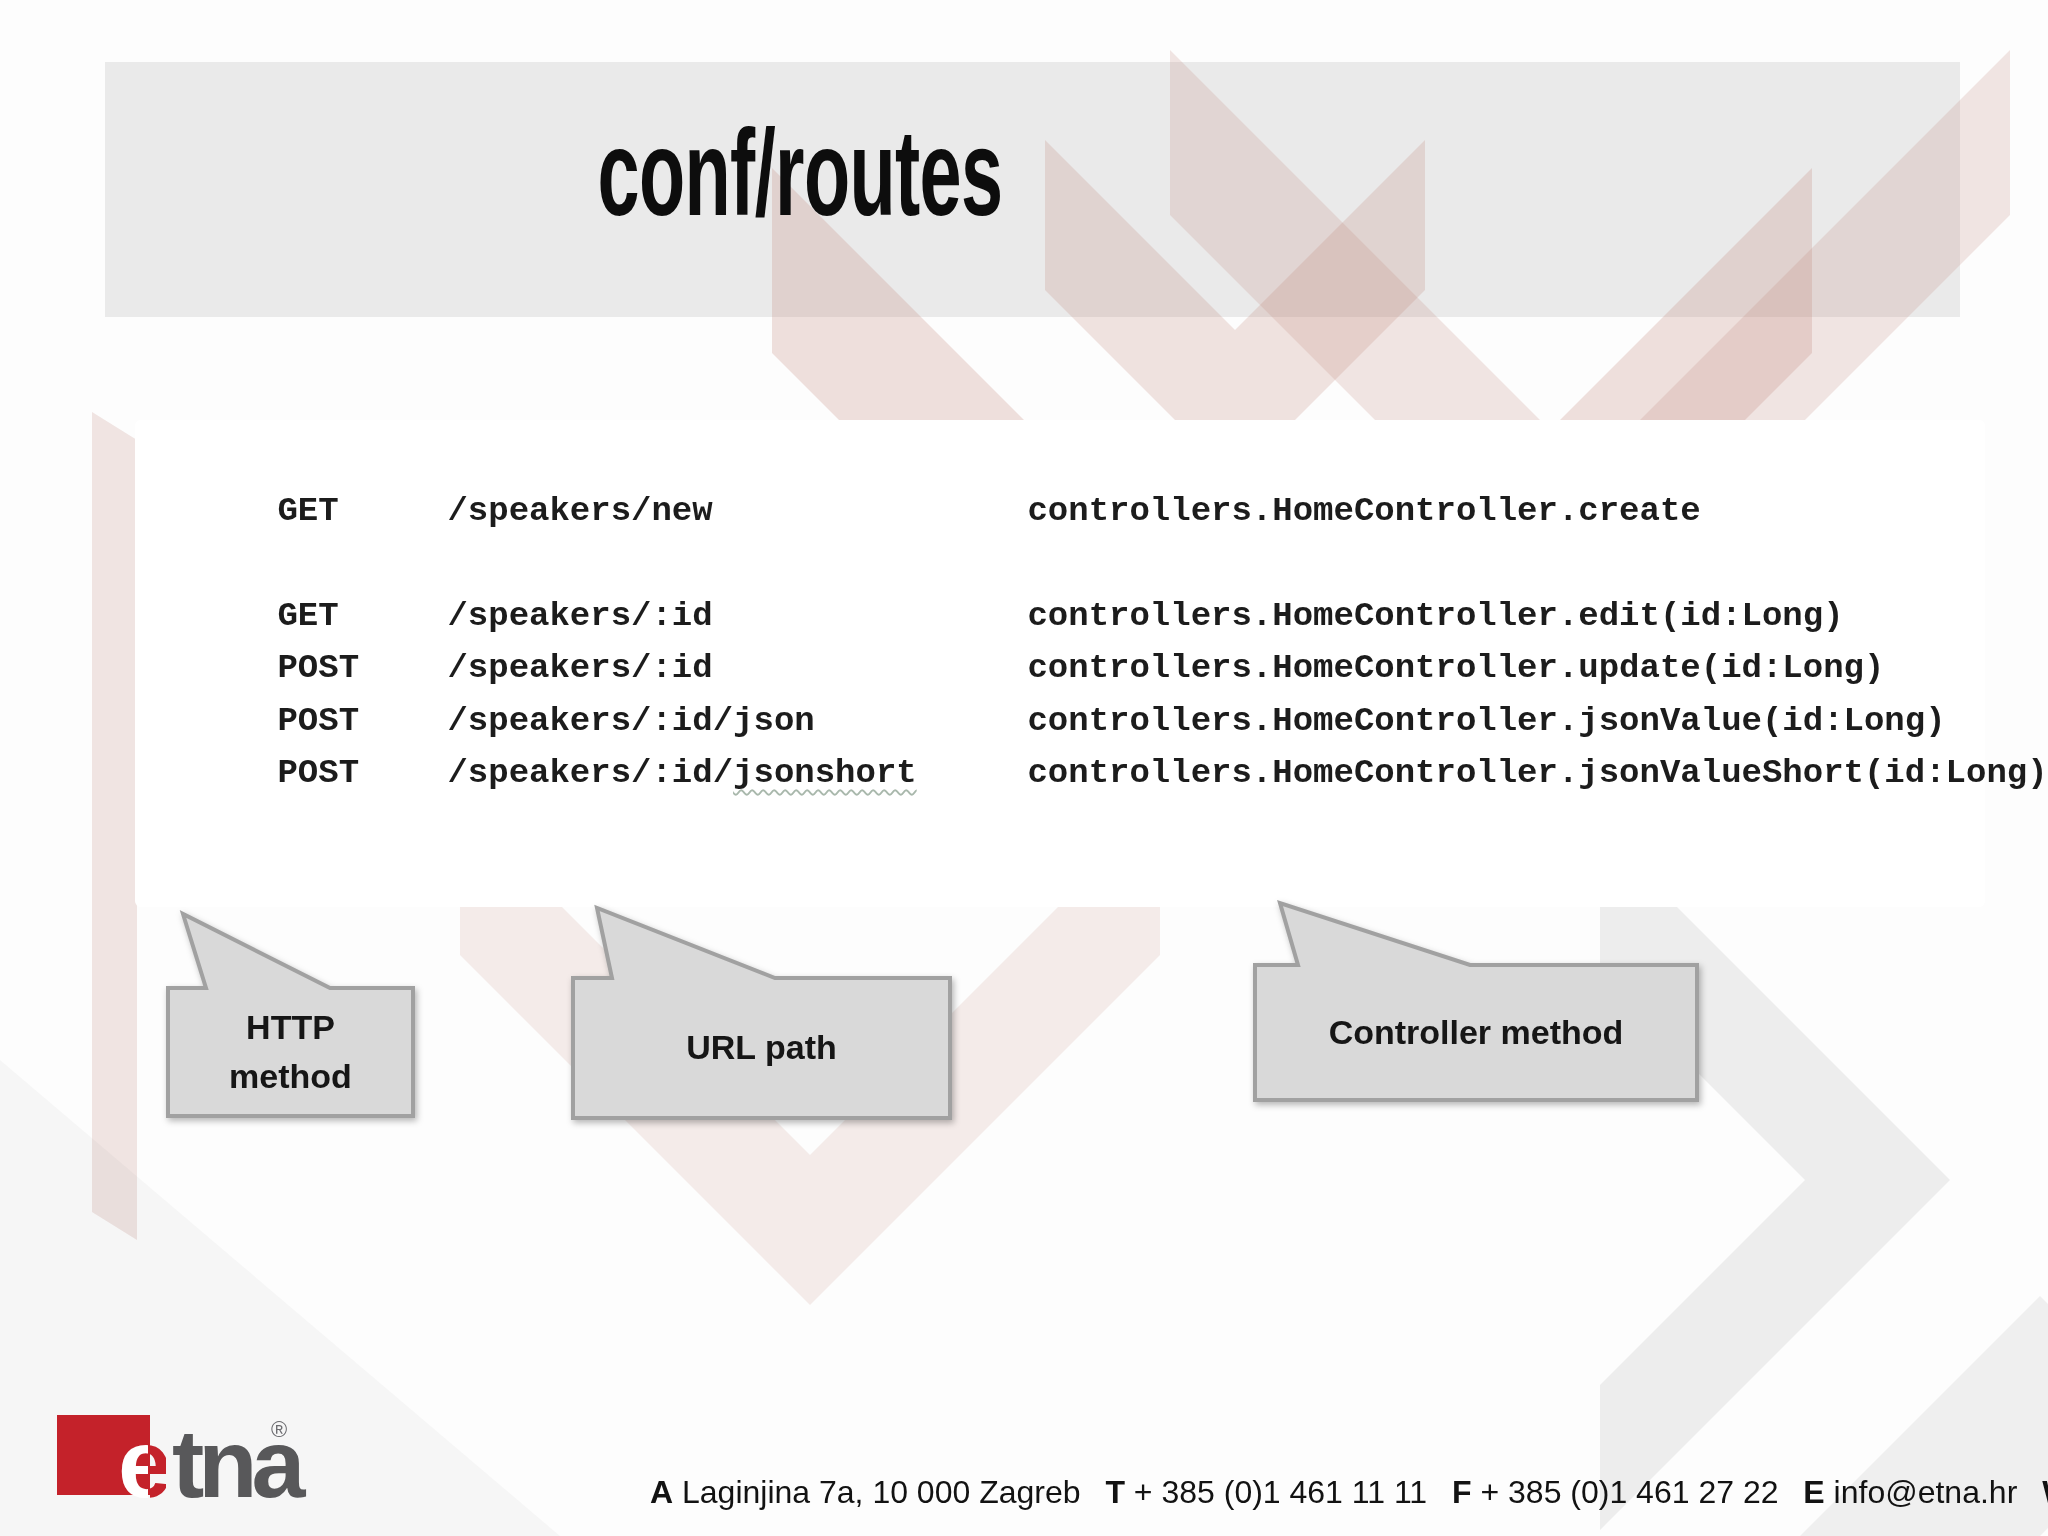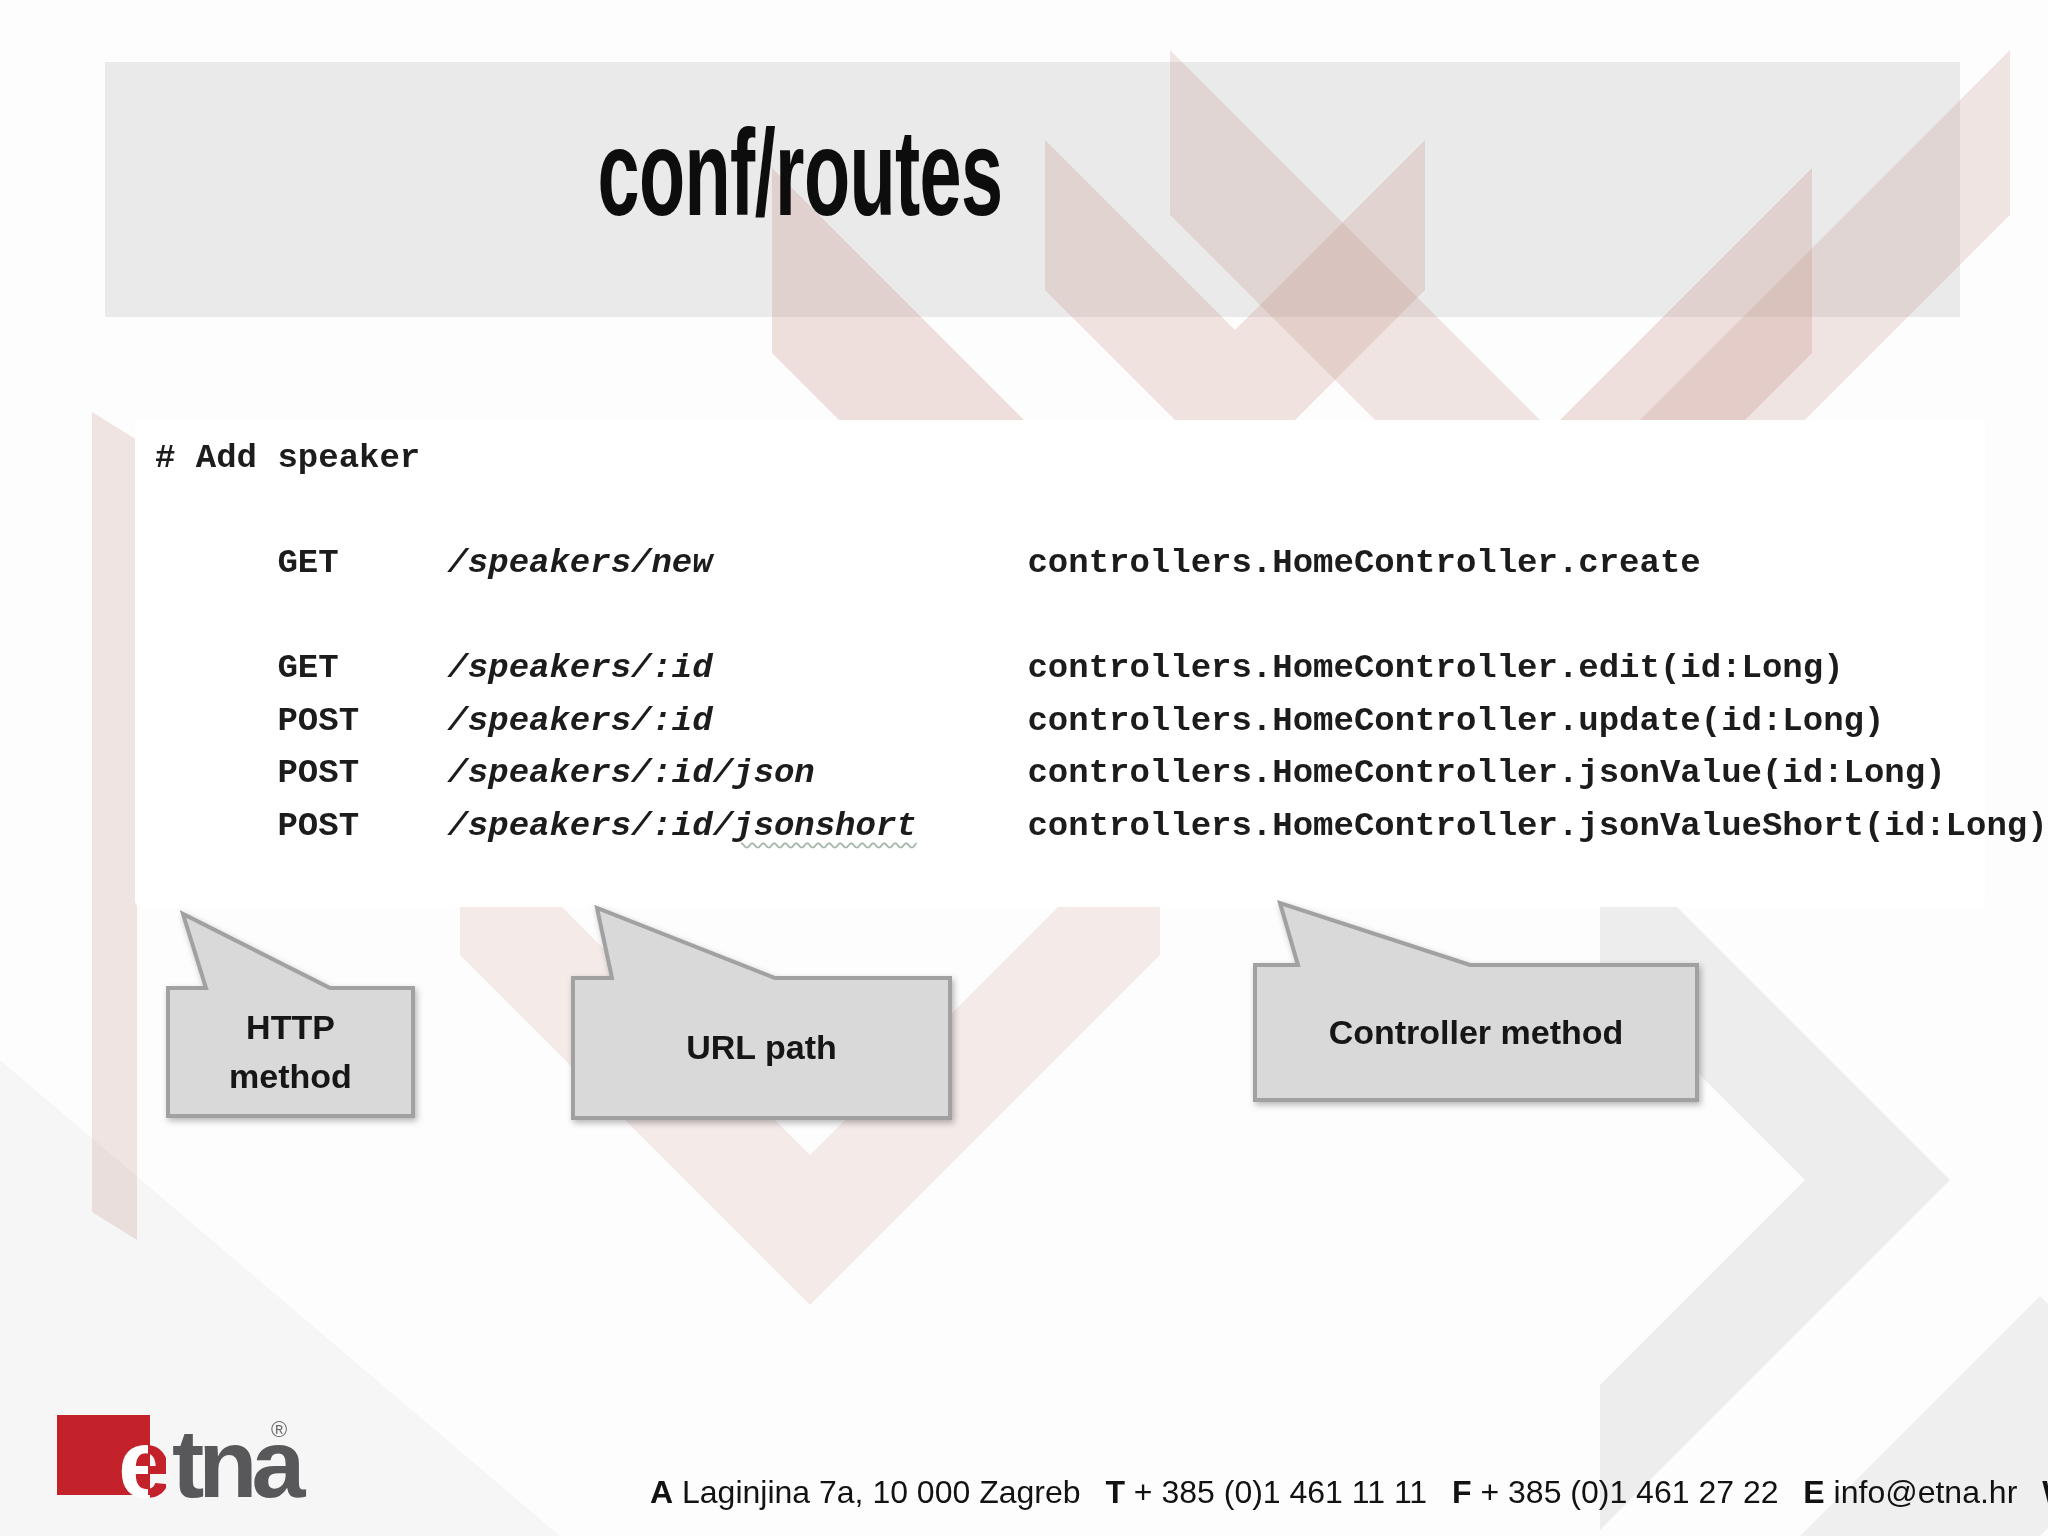--- a/index.html
+++ b/index.html
@@ -17,21 +17,21 @@
     position:absolute;left:105px;top:88px;width:1390px;height:170px;margin:0;z-index:4;
     display:flex;align-items:center;justify-content:center;
     font-size:122px;font-weight:800;color:#0d0d0d;letter-spacing:-1px;
     transform:scaleX(0.62);transform-origin:50% 50%;
   }
   
   .codebox{position:absolute;left:135px;top:420px;width:1850px;height:487px;background:#ffffff;border-radius:6px;z-index:3;padding-top:12px;box-sizing:border-box;}
   .cline{height:52.5px;line-height:52.5px;padding-left:20px;font-family:"Liberation Mono",monospace;font-weight:700;font-size:34px;color:#1c1c1c;white-space:pre;}
   .cblank{height:52.5px;}
   .cm{display:inline-block;width:170px;}
-  .cp{display:inline-block;width:580px;font-style:italic;}
+  .cp{display:inline-block;width:580px;}
   .wavy{text-decoration:underline;text-decoration-style:wavy;text-decoration-color:#a9b8ac;text-decoration-thickness:2px;text-underline-offset:7px;}
   
   .callout-svg{position:absolute;left:0;top:0;width:2048px;height:1536px;z-index:5;filter:drop-shadow(2px 3px 3px rgba(0,0,0,0.28));pointer-events:none;}
   .callout-svg path{fill:#d9d9d9;stroke:#a1a1a1;stroke-width:4px;}
   .callout-label{position:absolute;display:flex;align-items:center;justify-content:center;text-align:center;font-weight:700;font-size:34px;color:#161616;z-index:6;line-height:1.45;}
   .cl-http{left:168px;top:988px;width:245px;height:128px;text-align:center;}
   .cl-http .inner{width:180px;}
   .cl-url{left:573px;top:978px;width:377px;height:140px;}
   .cl-ctrl{left:1255px;top:965px;width:442px;height:135px;}
   
@@ -63,21 +63,20 @@
     <polygon points="1045,140 1235,330 1425,140 1425,290 1235,480 1045,290" fill="rgba(192,131,119,0.22)"></polygon>
     <polygon points="460,805 810,1155 1160,805 1160,955 810,1305 460,955" fill="rgba(192,131,119,0.15)"></polygon>
     <polygon points="1600,830 1950,1180 1600,1530 1600,1385 1805,1180 1600,975" fill="rgba(130,130,130,0.13)"></polygon>
     <polygon points="1800,1536 2040,1296 2160,1416 2040,1536" fill="rgba(130,130,130,0.11)"></polygon>
     <polygon points="0,1060 560,1536 0,1536" fill="rgba(120,120,120,0.05)"></polygon>
   </svg>
 
   <h1 class="title">conf/routes</h1>
 
   <div class="codebox">
-    <div class="cline"><span># Add speaker</span></div>
     <div class="cline">
       <span class="cm">GET</span><span class="cp">/speakers/new</span><span class="ca">controllers.HomeController.create</span>
     </div>
     <div class="cblank"></div>
     <div class="cline">
       <span class="cm">GET</span><span class="cp">/speakers/:id</span><span class="ca">controllers.HomeController.edit(id:Long)</span>
     </div>
     <div class="cline">
       <span class="cm">POST</span><span class="cp">/speakers/:id</span><span class="ca">controllers.HomeController.update(id:Long)</span>
     </div>

